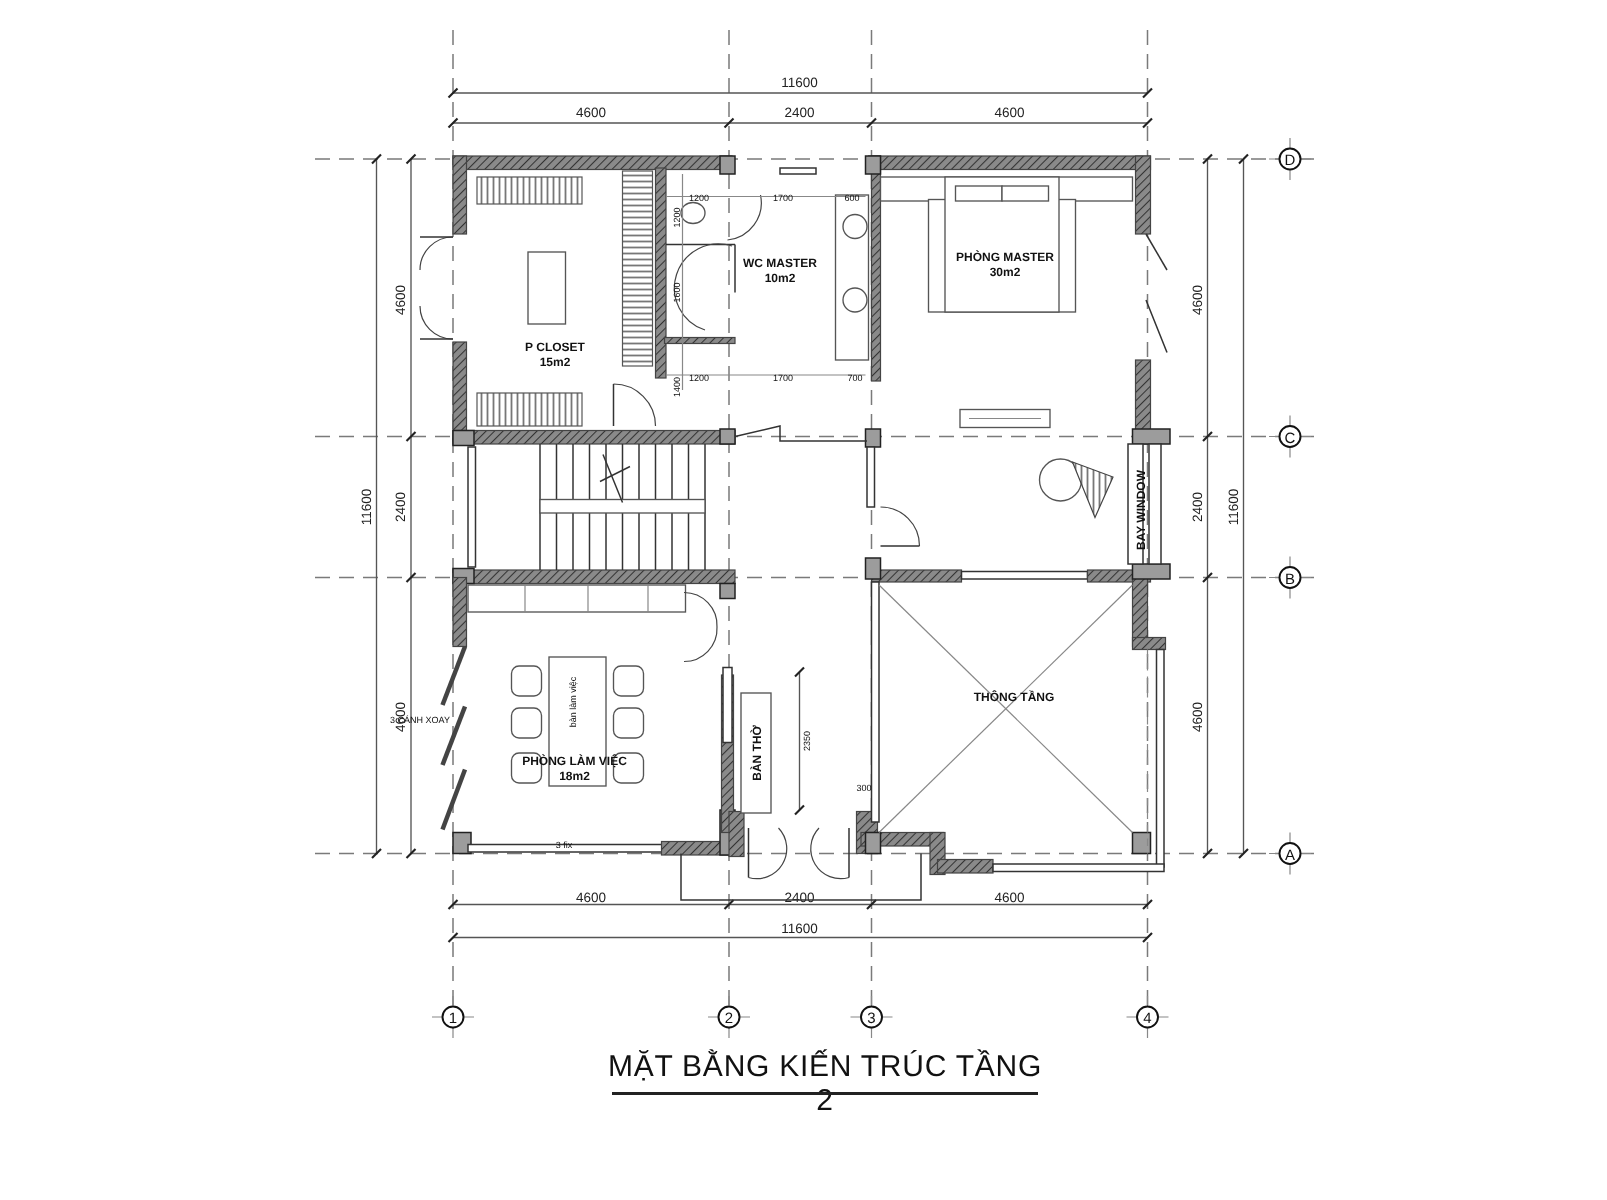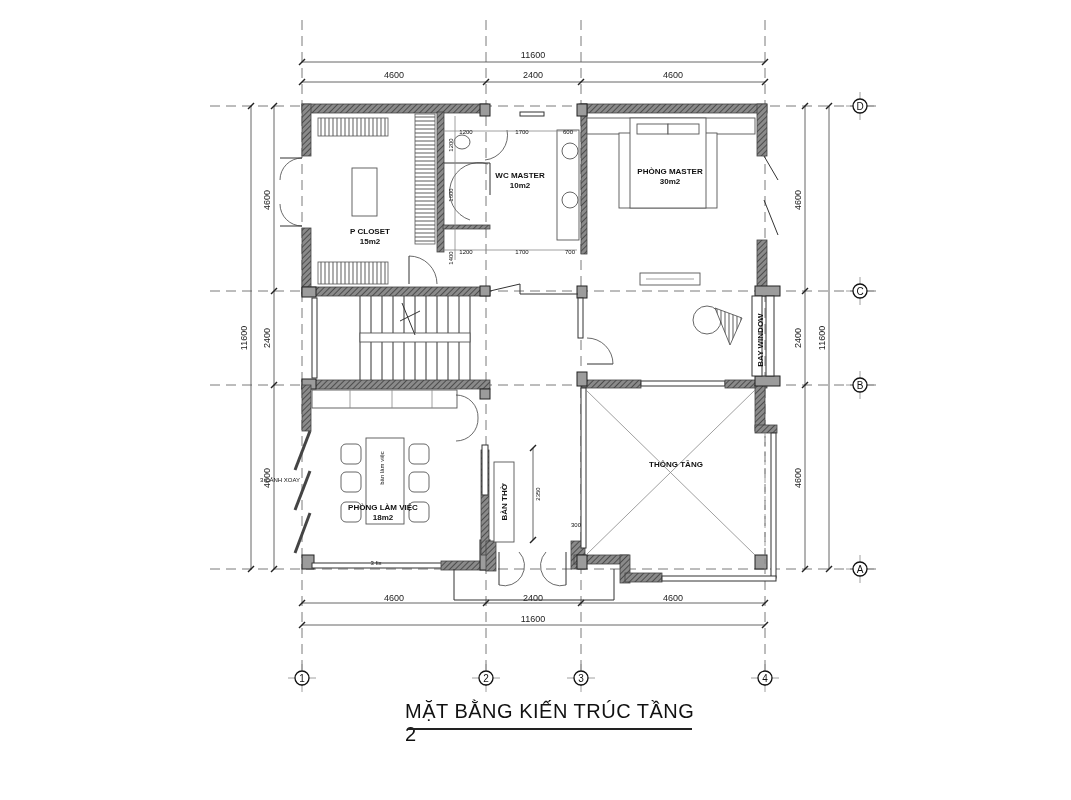--- a/index.html
+++ b/index.html
@@ -14,21 +14,21 @@
   .glass{fill:#fff;stroke:#333;stroke-width:1;}
   .swing{stroke:#444;stroke-width:0.8;fill:none;}
   .furn{fill:#fff;stroke:#555;stroke-width:0.9;}
   .hatch{fill:url(#hatchPat);stroke:#444;stroke-width:0.8;}
   .wardrobe{fill:url(#wardPat);stroke:#555;stroke-width:0.8;}
   .dimtxt{font-size:9px;fill:#222;text-anchor:middle;font-family:"Liberation Sans",sans-serif;}
   .roomtxt{font-size:8px;fill:#111;text-anchor:middle;font-weight:bold;font-family:"Liberation Sans",sans-serif;}
   .smalltxt{font-size:6px;fill:#111;text-anchor:middle;font-family:"Liberation Sans",sans-serif;}
   .bubble{fill:#fff;stroke:#111;stroke-width:1.3;}
   .bubtxt{font-size:10px;fill:#111;text-anchor:middle;font-family:"Liberation Sans",sans-serif;}
-  .title{position:absolute;left:405px;top:700px;width:290px;text-align:left;font-size:20px;color:#111;letter-spacing:0.5px;font-family:"Liberation Sans",sans-serif;}
+  .title{position:absolute;left:405px;top:700px;width:290px;text-align:center;font-size:20px;color:#111;letter-spacing:0.5px;font-family:"Liberation Sans",sans-serif;}
   .title-line{position:absolute;left:408px;top:728px;width:284px;height:2px;background:#222;}
 </style>
 </head>
 <body>
 
 <svg width="1071" height="800" viewBox="0 0 1071 800">
   <defs>
     <pattern id="hatchPat" width="4" height="4" patternUnits="userSpaceOnUse" patternTransform="rotate(45)">
       <rect width="4" height="4" fill="#8a8a8a"></rect>
       <line x1="0" y1="0" x2="0" y2="4" stroke="#333" stroke-width="1.4"></line>

